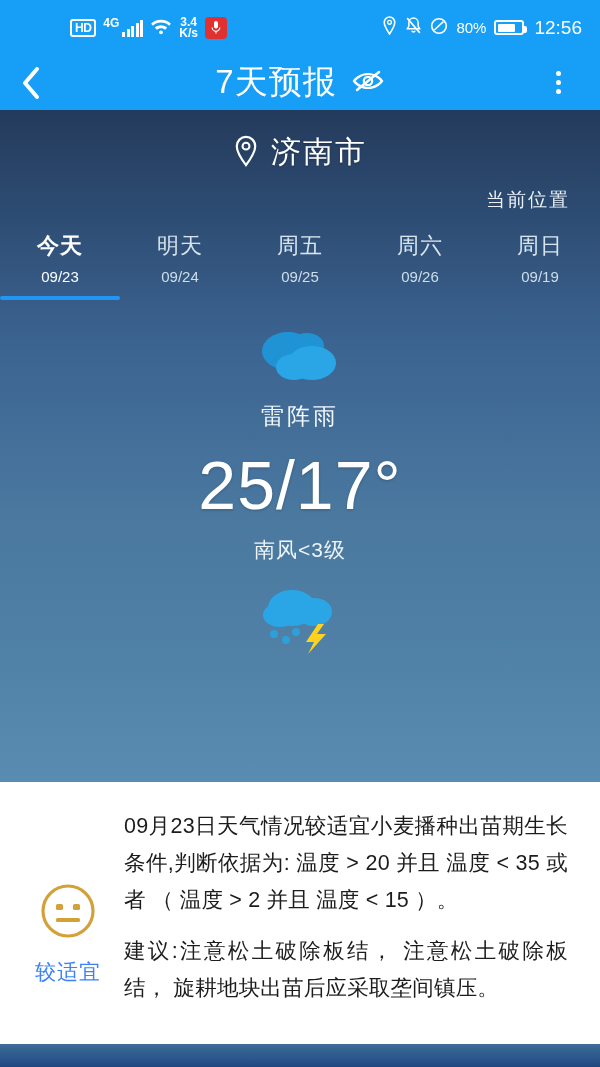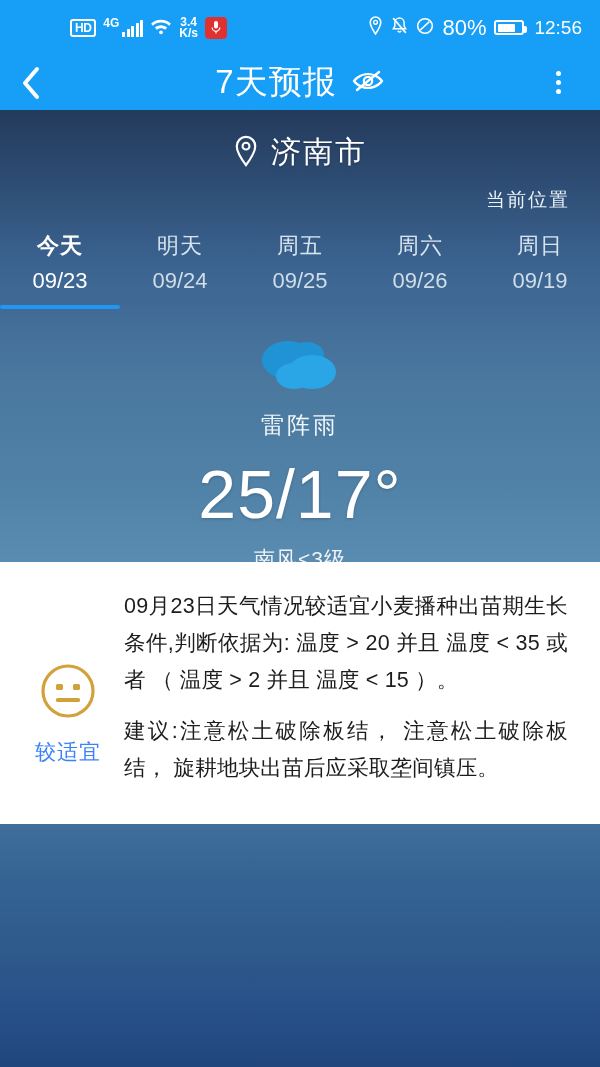--- a/index.html
+++ b/index.html
@@ -36,21 +36,21 @@
   .bars { display:flex; align-items:flex-end; gap:1.5px; height:18px; }
   .bars i { display:block; width:3px; background:#ffffff; border-radius:0.5px; }
   .bars i:nth-child(1){height:5px;} .bars i:nth-child(2){height:8px;}
   .bars i:nth-child(3){height:11px;} .bars i:nth-child(4){height:14px;}
   .bars i:nth-child(5){height:17px;}
   .kbs { font-size:12px; line-height:11px; text-align:center; font-weight:600; }
   .mic-chip {
     width:22px; height:22px; border-radius:4px; background:#e03030;
     display:flex; align-items:center; justify-content:center;
   }
-  .pct { font-size:22px; letter-spacing:0px; }
+  .pct { font-size:15px; letter-spacing:0px; }
   .clock { font-size:19px; margin-left:2px; }
   .battery {
     width:30px; height:15px; border:2px solid #ffffff; border-radius:3px;
     position:relative; display:flex; align-items:center; padding:1.5px;
   }
   .battery::after {
     content:""; position:absolute; right:-5px; top:4px;
     width:3px; height:7px; background:#ffffff; border-radius:0 2px 2px 0;
   }
   .battery span { display:block; height:100%; width:72%; background:#ffffff; border-radius:1px; }
@@ -71,42 +71,42 @@
     width:44px; display:flex; flex-direction:column; align-items:center;
     gap:4px; cursor:pointer;
   }
   .menu-btn i { width:5px; height:5px; border-radius:50%; background:#ffffff; display:block; }
 
   
   .hero {
     position:relative;
     background:linear-gradient(180deg,#243b5c 0%,#2c4a70 14%,#3b6390 34%,#4a789f 60%,#5182a8 84%,#5a8bb0 100%);
     flex:0 0 auto;
-    height:452px;
+    height:672px;
     color:#ffffff;
     overflow:hidden;
   }
   .city-row {
     display:flex; align-items:center; justify-content:center;
     gap:12px; padding-top:22px;
   }
   .city-name { font-size:30px; letter-spacing:2px; text-shadow:0 1px 2px rgba(0,0,0,.25); }
   .cur-loc {
     text-align:right; padding-right:30px; margin-top:14px;
     font-size:19px; letter-spacing:2px; color:#eaf2f8;
   }
 
   
   .tabs { display:flex; margin-top:18px; position:relative; }
   .tab {
     flex:1; text-align:center; cursor:pointer;
     padding-bottom:10px;
   }
   .tab-day { font-size:22px; letter-spacing:1px; color:#d8e5ee; }
-  .tab-date { font-size:22px; margin-top:7px; color:#cfdde8; }
+  .tab-date { font-size:15px; margin-top:7px; color:#cfdde8; }
   .tab.active .tab-day { color:#ffffff; font-weight:bold; }
   .tab.active .tab-date { color:#ffffff; }
   .tabs-underline {
     position:absolute; left:0; bottom:-5px;
     width:120px; height:4px; background:#2196f3; border-radius:2px;
   }
 
   
   .cond-wrap { text-align:center; margin-top:30px; }
   .cond-icon { height:62px; display:flex; align-items:center; justify-content:center; }

